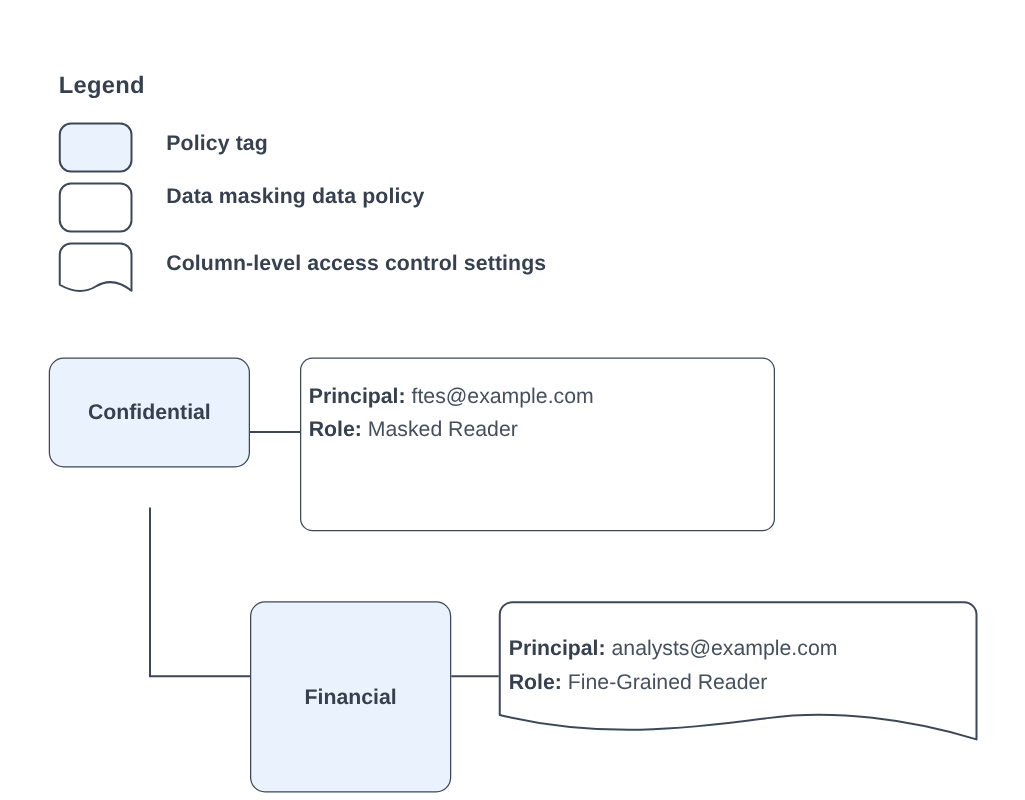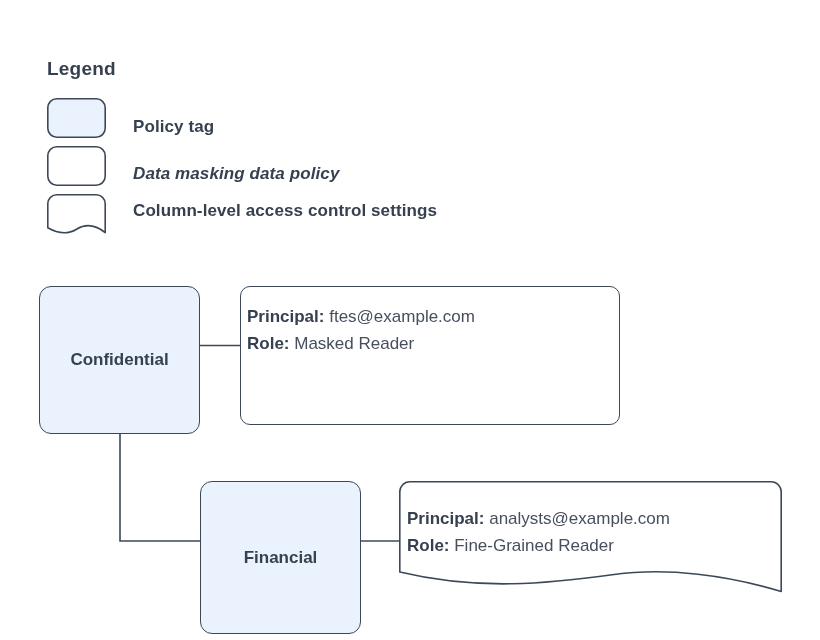--- a/index.html
+++ b/index.html
@@ -36,22 +36,22 @@
   }
   .legend-label {
     position: absolute;
     left: 133px;
     font-size: 17px;
     font-weight: bold;
     color: #37404f;
     white-space: nowrap;
     letter-spacing: .1px;
   }
-  .legend-label.r0 { top: 105px; margin-top: 12px; }
-  .legend-label.r1 { top: 164px; font-style: italic; }
+  .legend-label.r0 { top: 105px; }
+  .legend-label.r1 { top: 147px; }
   .legend-label.r2 { top: 201px; }
 
   .swatch {
     position: absolute;
     left: 47px;
     width: 59px;
     height: 40px;
   }
   .swatch.s0 { top: 98px; }
   .swatch.s1 { top: 146px; }
@@ -69,21 +69,21 @@
     align-items: center;
     justify-content: center;
     font-size: 17px;
     font-weight: bold;
     color: #37404f;
   }
   #node-confidential {
     left: 39px;
     top: 286px;
     width: 161px;
-    height: 148px;
+    height: 88px;
   }
   #node-financial {
     left: 200px;
     top: 481px;
     width: 161px;
     height: 153px;
   }
 
   
   .card {

